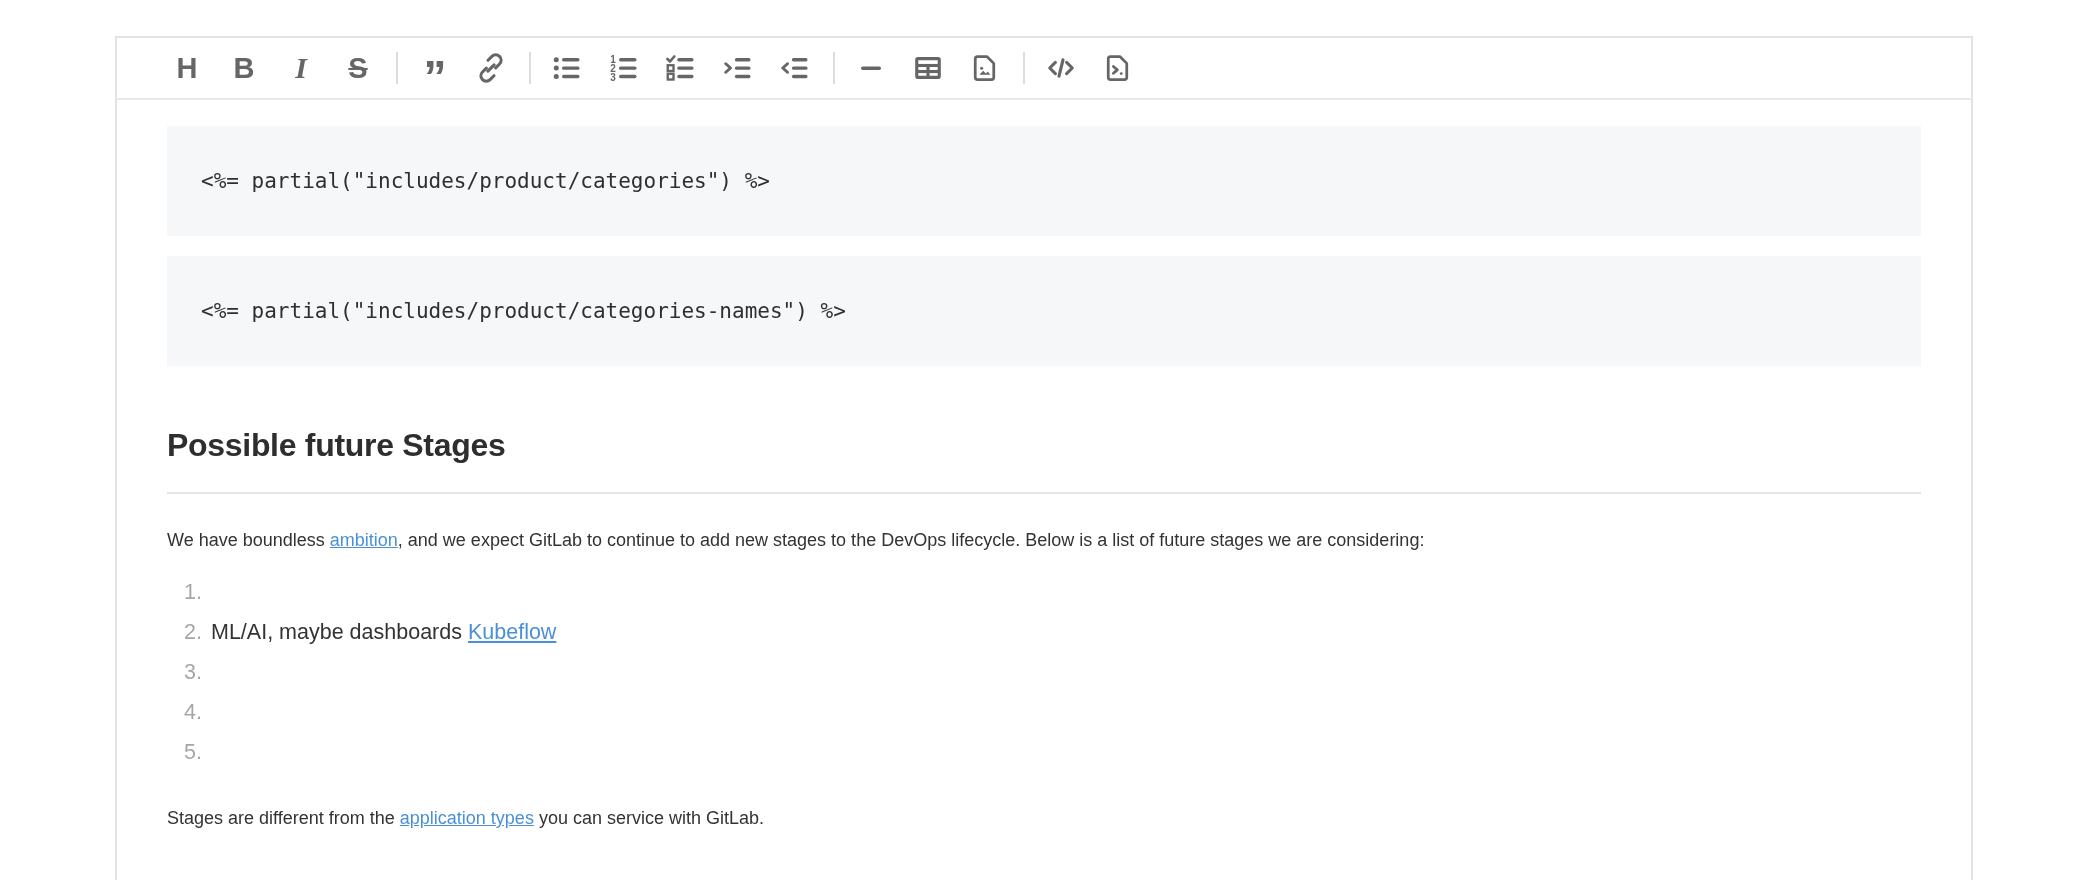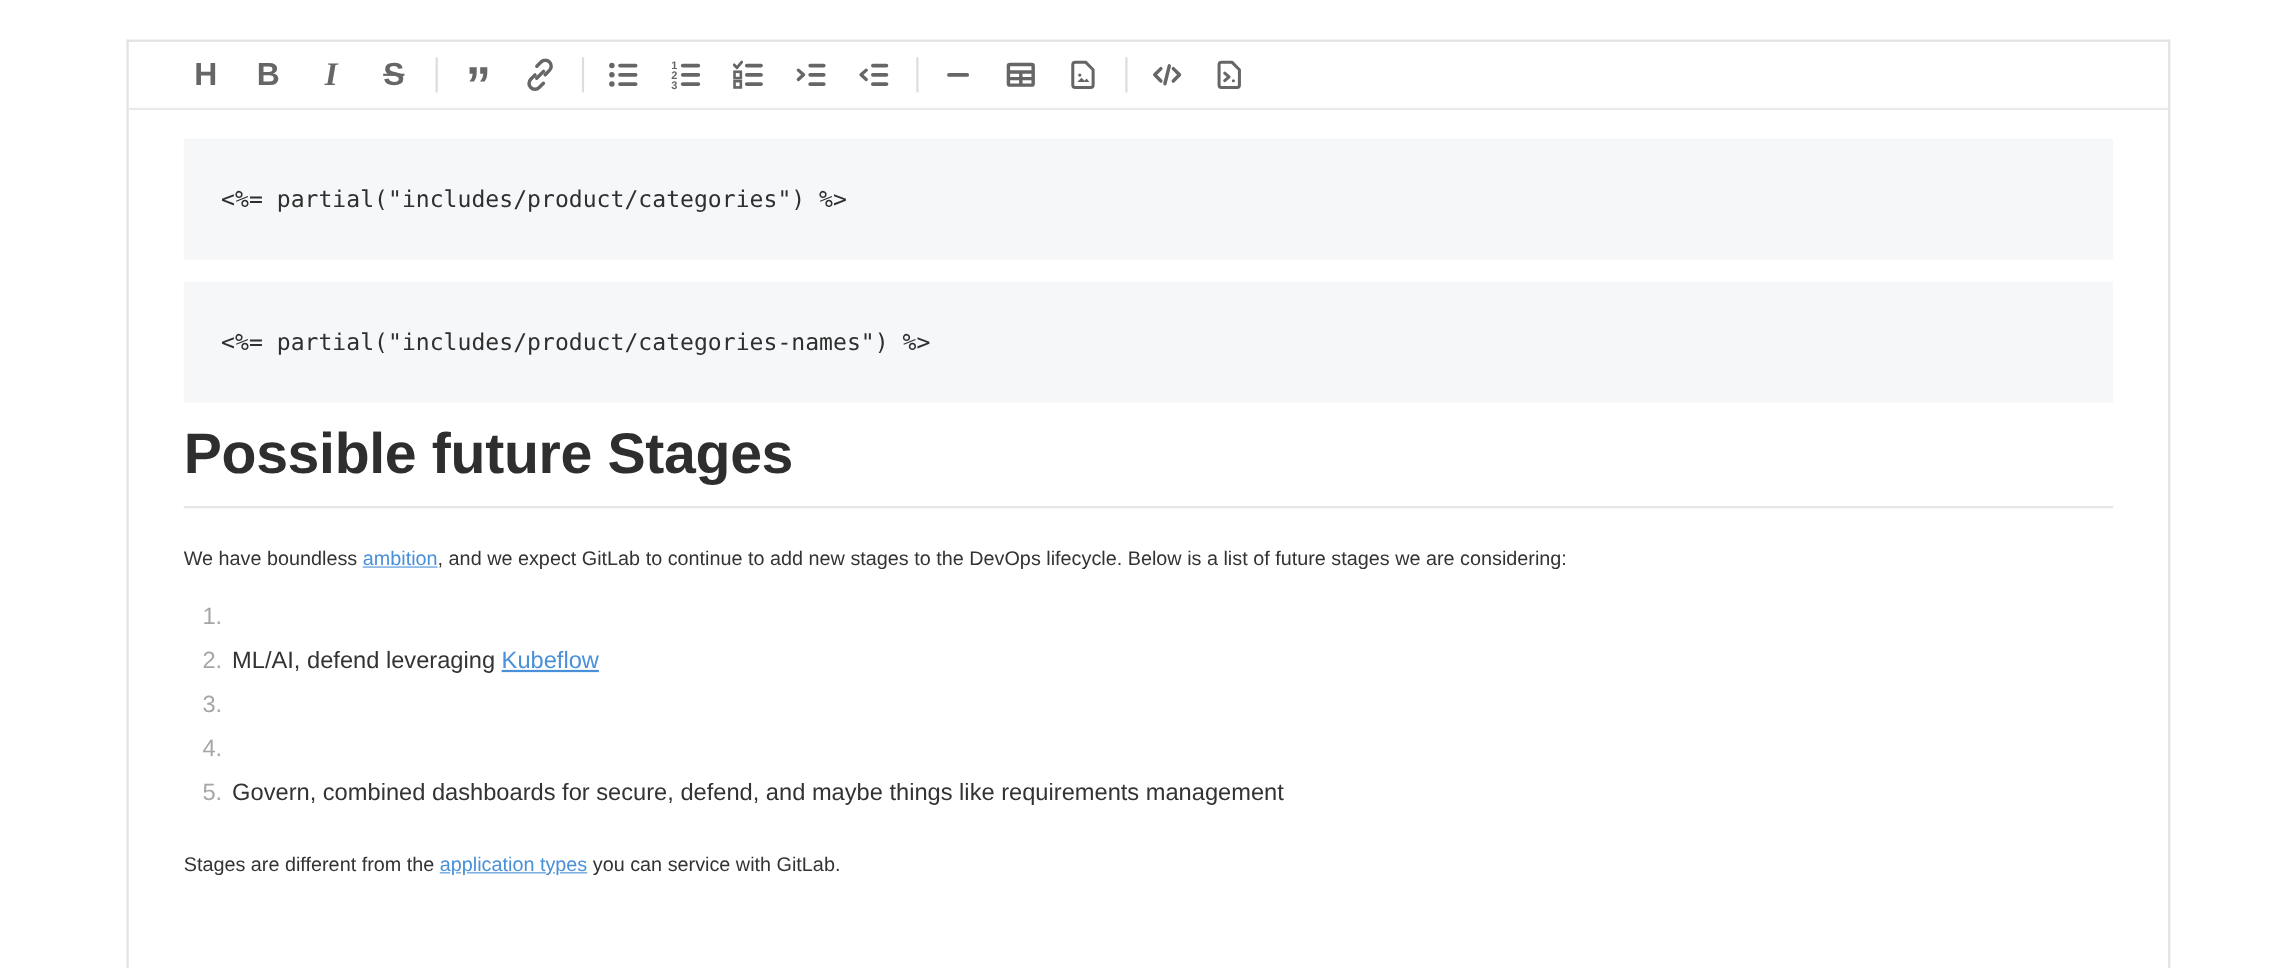--- a/index.html
+++ b/index.html
@@ -32,21 +32,21 @@
   
   .content { padding:0 50px; }
   .codeblock {
     margin-top:26px; height:110px; background:#f6f7f9;
     display:flex; align-items:center; padding:0 34px;
     font-family:"DejaVu Sans Mono","Liberation Mono",monospace;
     font-size:21px; color:#2f2f2f; white-space:pre;
   }
   .codeblock + .codeblock { margin-top:20px; }
   h2.doc-heading {
-    margin:24px 0 0; font-size:52px; line-height:46px; font-weight:700;
+    margin:56px 0 0; font-size:32px; line-height:46px; font-weight:700;
     color:#2e2e2e; letter-spacing:-0.3px;
   }
   .h-rule { margin-top:24px; height:2px; background:#e6e6e6; }
   .para { margin-top:26px; font-size:18px; line-height:40px; color:#333; }
   .para.outro { }
   .olist { margin-top:12px; list-style:none; }
   .oli { display:flex; font-size:21.5px; line-height:40px; color:#333; }
   .li-num { flex:0 0 44px; text-align:right; padding-right:9px; color:#a6a6a6; }
   a.doc-link { color:#4a90d9; text-decoration:underline; cursor:pointer; }
 </style>
@@ -184,29 +184,28 @@
     <div class="h-rule"></div>
 
     <p class="para"><span>We have boundless </span><a class="doc-link" href="#">ambition</a><span>, and we expect GitLab to continue to add new stages to the DevOps lifecycle. Below is a list of future stages we are considering:</span></p>
 
     <ol class="olist">
       <li class="oli">
         <span class="li-num">1.</span>
       </li>
       <li class="oli">
         <span class="li-num">2.</span>
-        <span><span>ML/AI, defend leveraging </span><a class="doc-link" href="#">Kubeflow</a></span>
+        <span><span>ML/AI, maybe dashboards </span><a class="doc-link" href="#">Kubeflow</a></span>
       </li>
       <li class="oli">
         <span class="li-num">3.</span>
       </li>
       <li class="oli">
         <span class="li-num">4.</span>
       </li>
       <li class="oli">
         <span class="li-num">5.</span>
-        <span><span>Govern, combined dashboards for secure, defend, and maybe things like requirements management</span></span>
       </li>
     </ol>
 
     <p class="para outro"><span>Stages are different from the </span><a class="doc-link" href="#">application types</a><span> you can service with GitLab.</span></p>
   </div>
 </div>
 
 </body></html>

